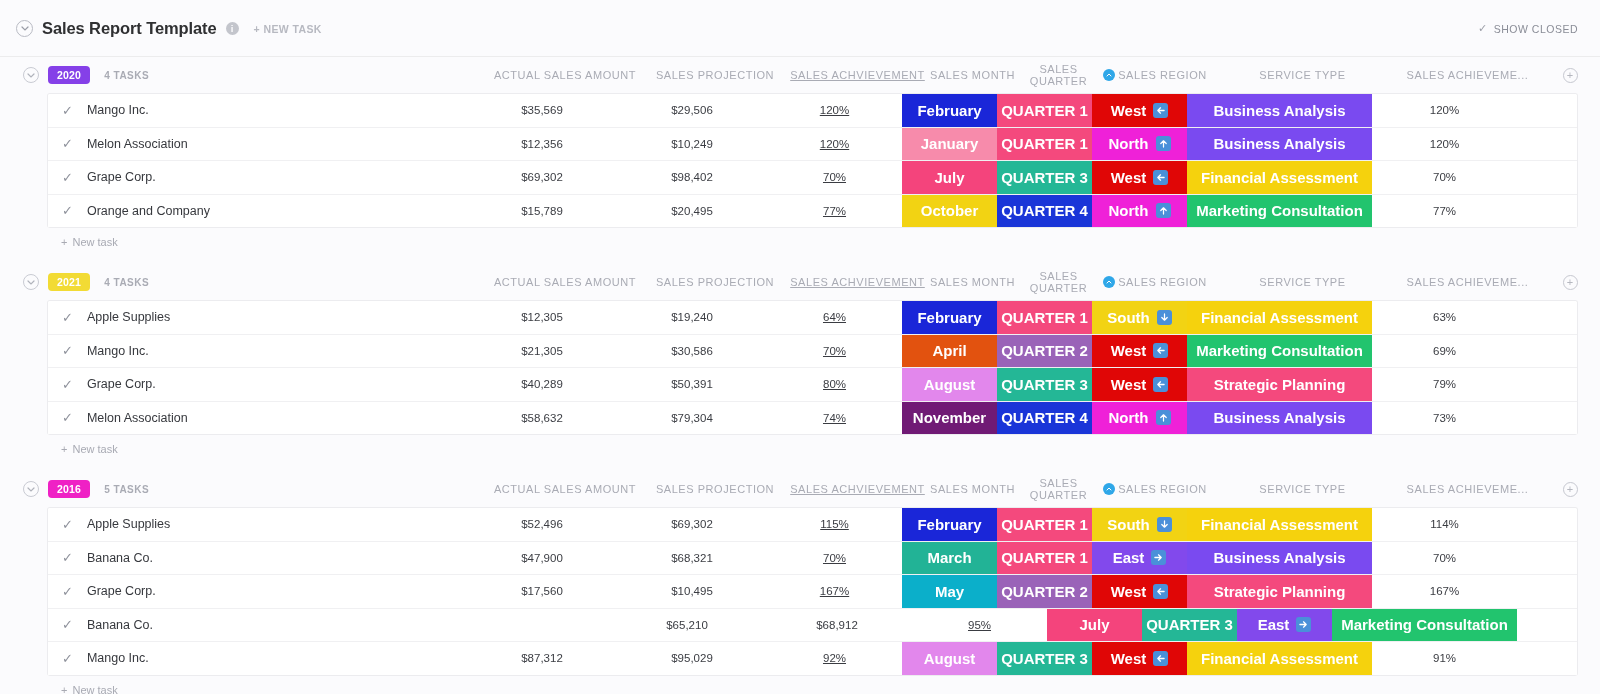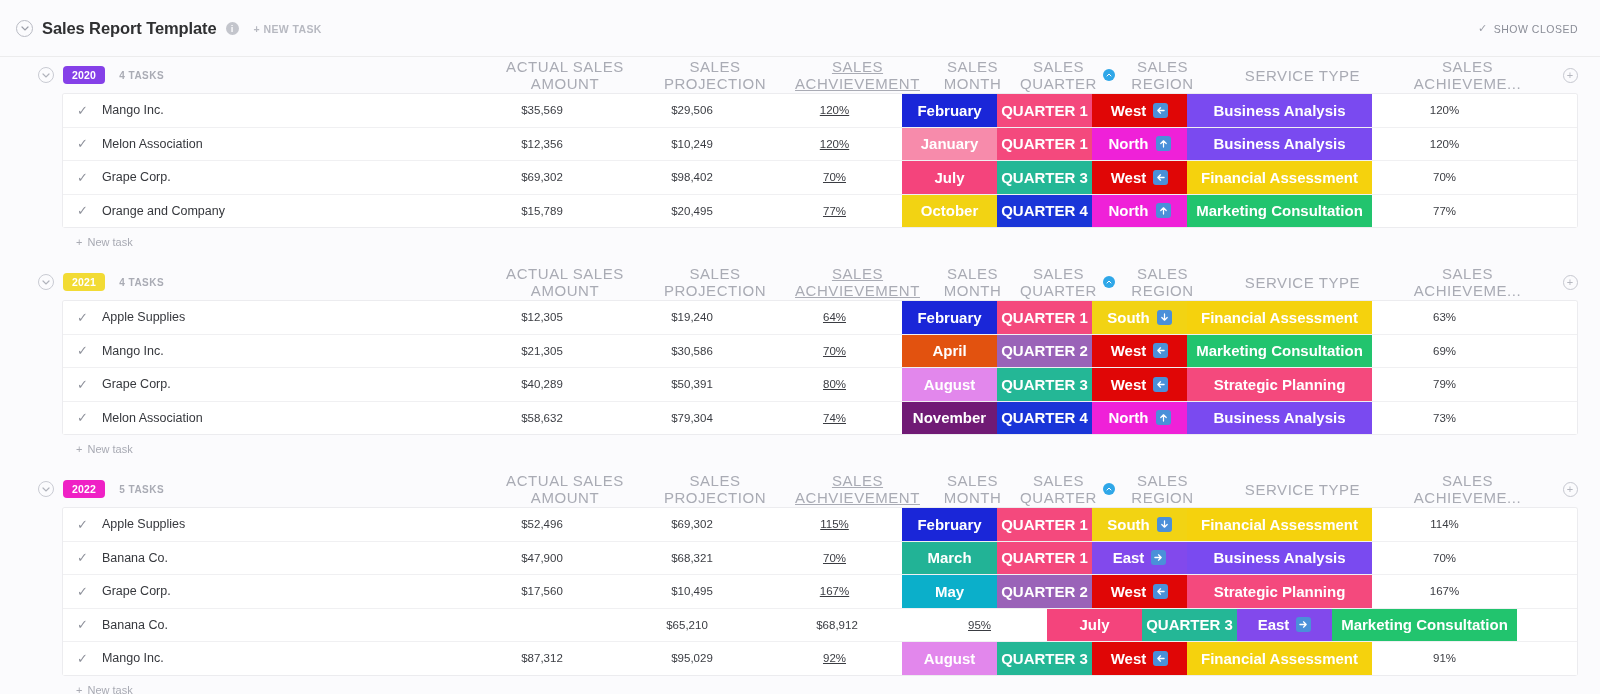--- a/index.html
+++ b/index.html
@@ -57,21 +57,21 @@
   }
   .topbar-right .chk { margin-right: 6px; font-size: 11px; color:#9a9da6; }
 
   
   .board {
     flex: 1; overflow: hidden;
     padding: 0 0 0 0;
     background: #fbfbfd;
   }
 
-  .group { margin: 0 0 0 16px; }
+  .group { margin: 0 0 0 1px; }
 
   
   .group-head {
     display: flex; align-items: center;
     height: 36px;
     padding-left: 22px;
     background: #fbfbfd;
   }
   .grp-chevron {
     width: 16px; height: 16px; border-radius: 50%;
@@ -88,21 +88,21 @@
     font-size: 10px; letter-spacing: 0.5px; color: #a9abb4;
     font-weight: bold; margin-left: 14px;
   }
 
   
   .head-cols {
     margin-left: auto; display: flex; align-items: center;
     height: 36px;
   }
   .hcol {
-    font-size: 15px; letter-spacing: 0.55px;
+    font-size: 11px; letter-spacing: 0.55px;
     color: #a9abb4; text-align: center;
     display: flex; align-items: center; justify-content: center;
     height: 100%;
   }
   .hcol .qbadge {
     width: 12px; height: 12px; border-radius: 50%;
     background: #2fa7e8; margin-left: 6px; flex:0 0 auto;
     display:flex;align-items:center;justify-content:center;
   }
   .plus-col {
@@ -505,21 +505,21 @@
           </div>
           <div class="newtask-row"><span class="p">+</span><span>New task</span></div>
         </div>
         <div class="group">
           <div class="group-head">
             <div class="grp-chevron">
               <svg width="8" height="5" viewBox="0 0 8 5">
                 <path d="M1 1 L4 4 L7 1" stroke="#b0b3bb" stroke-width="1.2" fill="none" stroke-linecap="round"></path>
               </svg>
             </div>
-            <div class="year-badge" style="background:#ef21c5;color:#ffffff">2022</div>
+            <div class="year-badge" style="background:#ef21c5;color:#ffffff">2016</div>
             <div class="task-count">5 TASKS</div>
             <div class="head-cols">
               <div class="hcol w-actual">ACTUAL SALES AMOUNT</div>
               <div class="hcol w-proj">SALES PROJECTION</div>
               <div class="hcol w-achv">SALES ACHVIEVEMENT</div>
               <div class="hcol w-month">SALES MONTH</div>
               <div class="hcol w-quart">SALES QUARTER<span class="qbadge" style="background:#2fa7e8">
                   <svg width="6" height="4" viewBox="0 0 6 4">
                     <path d="M1 3 L3 1 L5 3" stroke="#fff" stroke-width="1" fill="none" stroke-linecap="round"></path>
                   </svg>

